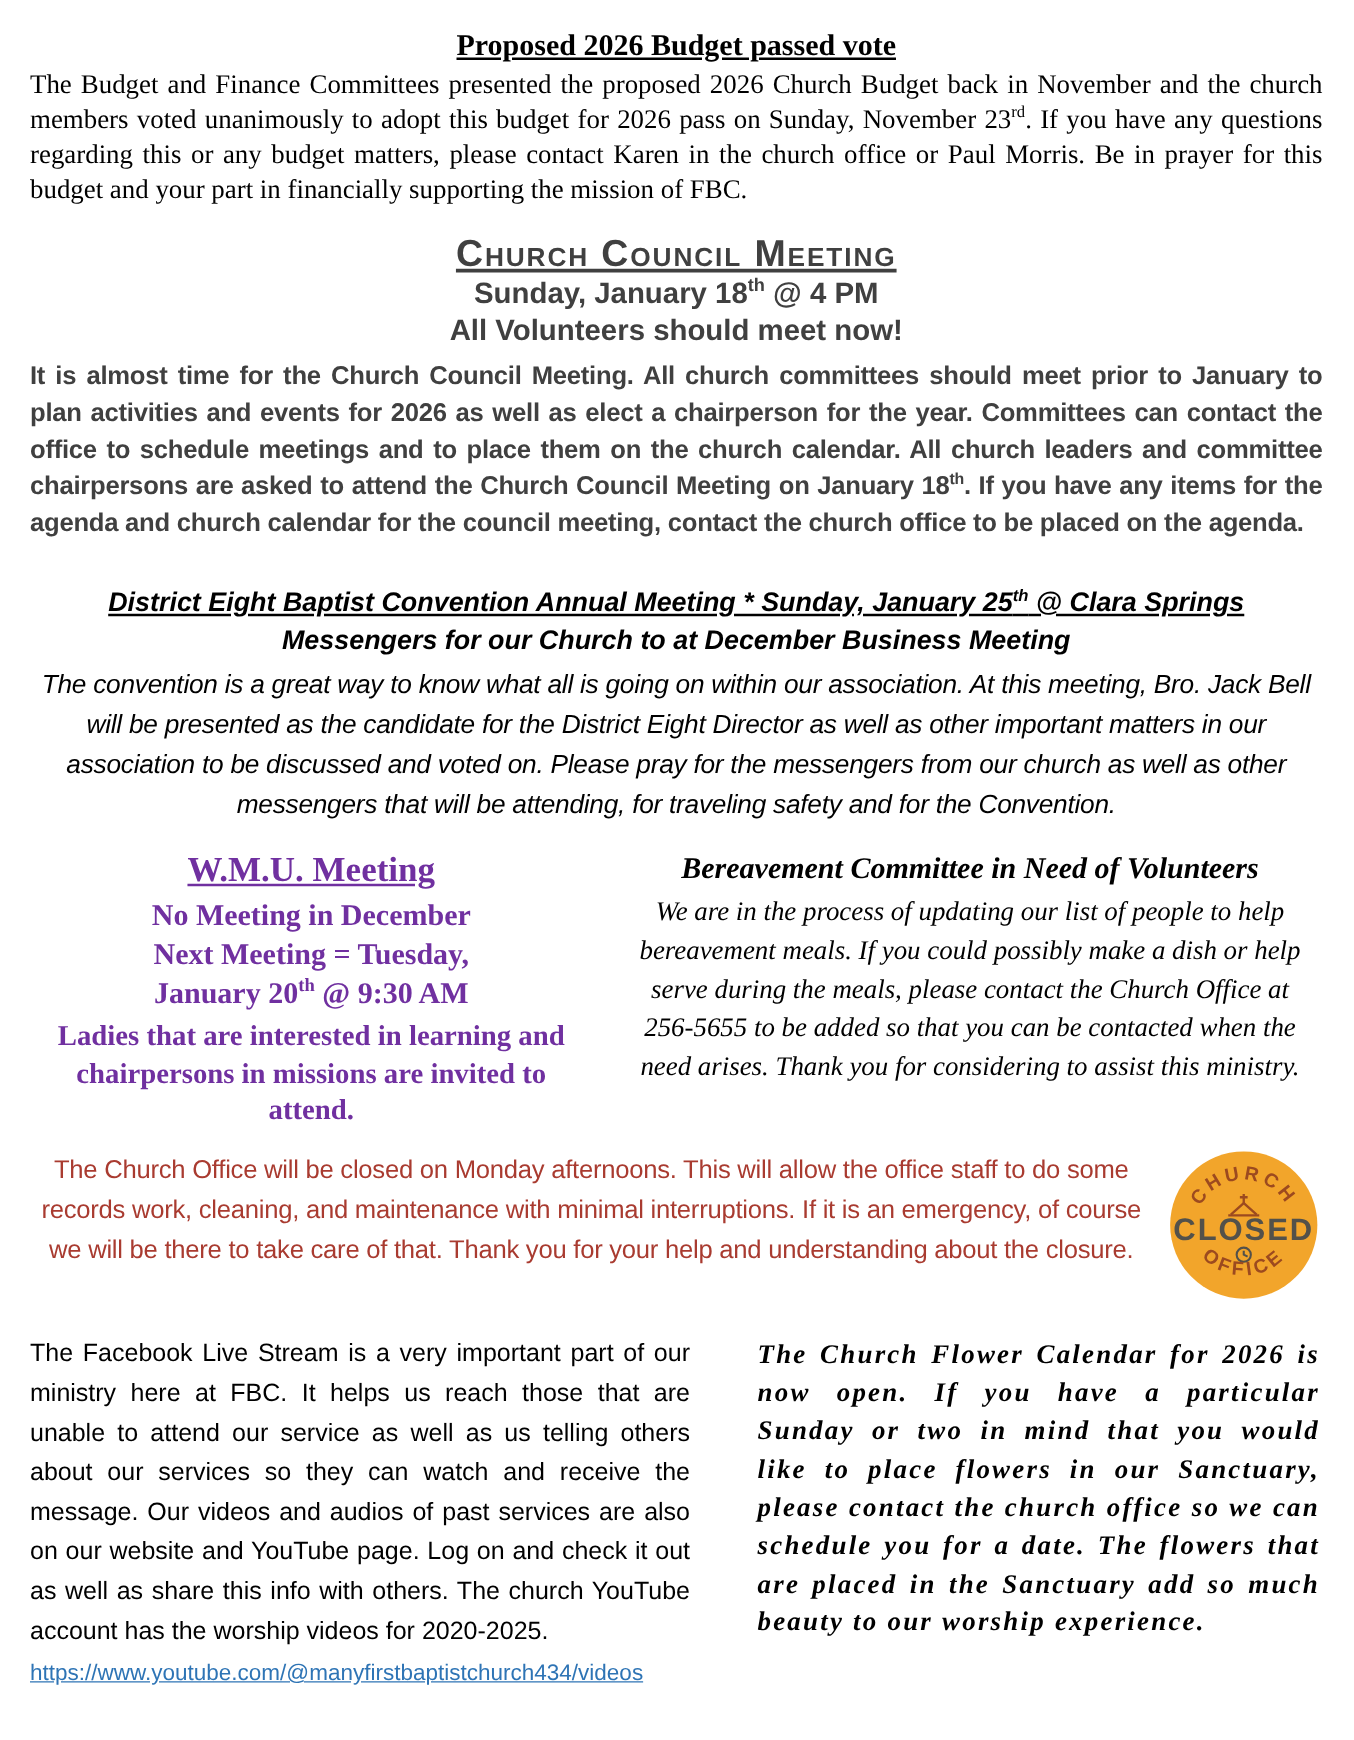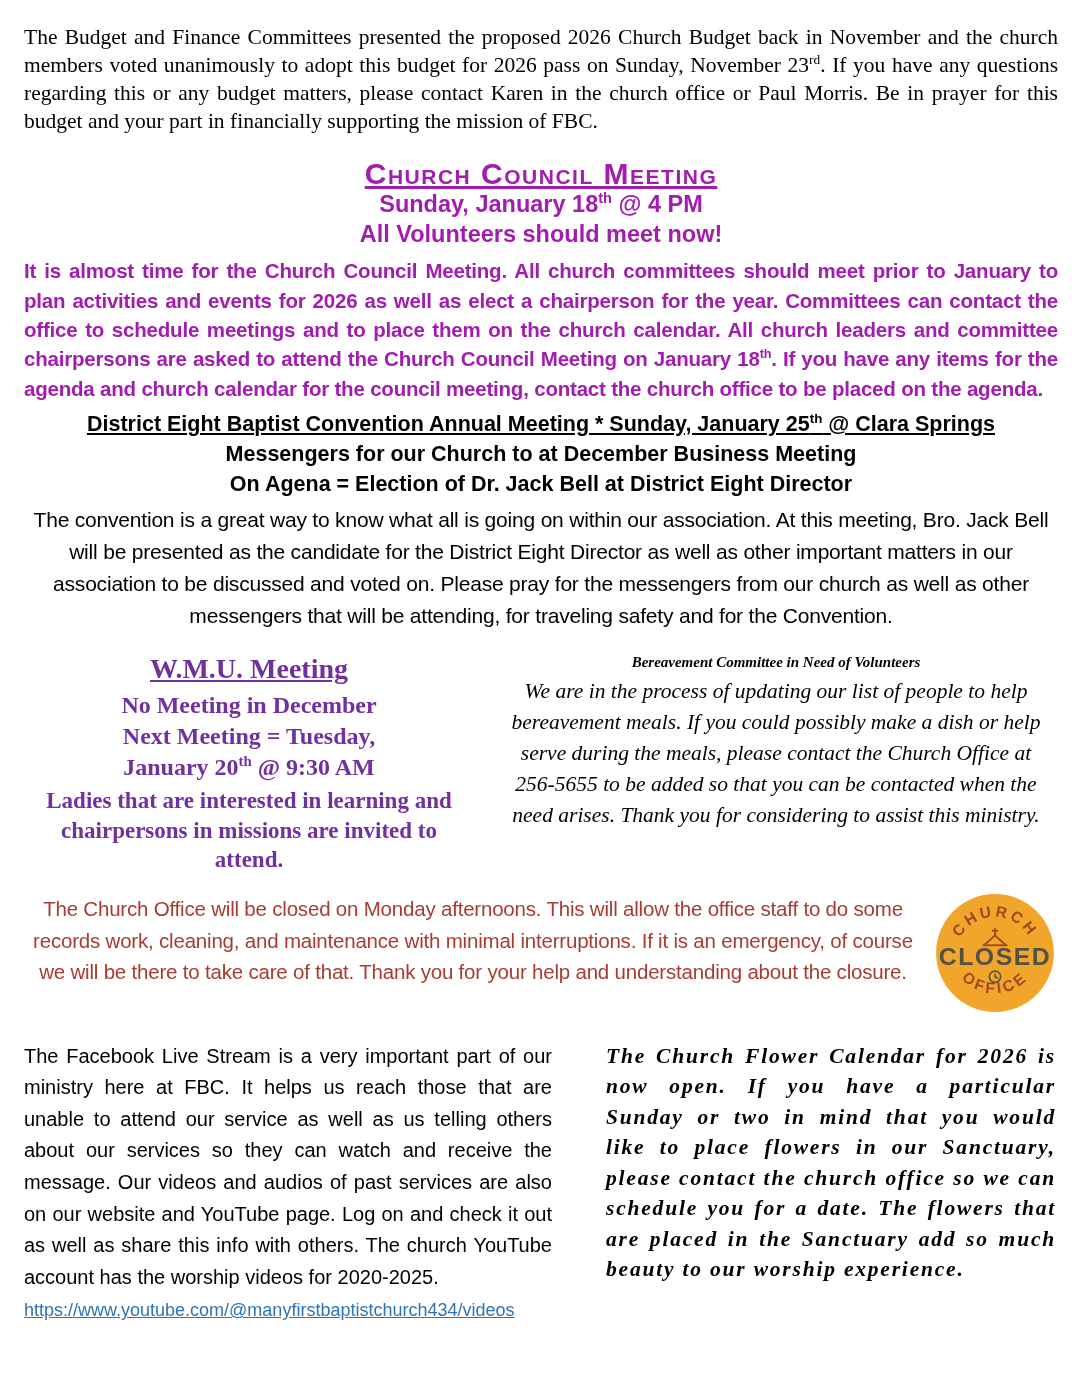--- a/index.html
+++ b/index.html
@@ -13,56 +13,56 @@
   
   .budget-title{
     text-align:center; font-size:24px; font-weight:bold;
     text-decoration:underline; margin-bottom:3px;
   }
   .budget-body{ font-size:21.5px; line-height:1.3; text-align:justify; }
 
   sup{ font-size:0.62em; vertical-align:super; line-height:0; }
 
   
-  .council{ margin-top:22px; text-align:center; color:#a21caf; }
+  .council{ margin-top:22px; text-align:center; color:#404040; }
   .council-heading{
     display:inline-block; font-family:"Liberation Sans", sans-serif;
     font-weight:bold; font-variant:small-caps; font-size:30px;
     letter-spacing:1.5px; text-decoration:underline; line-height:1.05;
   }
   .council-date,.council-sub{
     font-family:"Liberation Sans", sans-serif; font-weight:bold;
     font-size:23.5px; line-height:1.28;
   }
   .council-body{
     margin-top:7px; text-align:justify;
     font-family:"Liberation Sans", sans-serif; font-weight:bold;
     font-size:20.5px; line-height:1.43; letter-spacing:-0.2px;
   }
 
   
-  .district{ margin-top:6px; text-align:center; }
+  .district{ margin-top:34px; text-align:center;font-style:italic; }
   .district-h{
     font-family:"Liberation Sans", sans-serif; font-weight:bold;
     font-size:21.5px; line-height:1.4; color:#000;
   }
   .district-h .u{ text-decoration:underline; }
   .district-body{
     margin-top:5px; font-family:"Liberation Sans", sans-serif;
     font-size:21px; line-height:1.52; letter-spacing:-0.2px; color:#000000;
   }
 
   
   .mid-cols{ display:flex; margin-top:22px; }
   .wmu{ width:450px; text-align:center; color:#7030A0; font-weight:bold; }
   .wmu-title{ display:inline-block; font-size:28px; text-decoration:underline; margin-bottom:5px; line-height:1.1; }
   .wmu-line{ font-size:24px; line-height:1.3; }
   .wmu-note{ font-size:23px; line-height:1.28; margin-top:3px; }
   .bereavement{ flex:1; padding-left:26px; padding-right:6px; text-align:center; }
-  .ber-title{ font-style:italic; font-weight:bold; font-size:15px; margin-bottom:5px; }
+  .ber-title{ font-style:italic; font-weight:bold; font-size:24px; margin-bottom:5px; }
   .ber-body{ font-style:italic; font-size:21.5px; line-height:1.44; }
 
   
   .closure-row{ display:flex; margin-top:16px; align-items:flex-start; }
   .closure-body{
     flex:1; text-align:center; color:#A93B30;
     font-family:"Liberation Sans", sans-serif; font-size:20.5px;
     line-height:1.56; letter-spacing:-0.2px; padding:2px 10px 0 0;
   }
   .badge-wrap{ width:126px; height:124px; flex:0 0 auto; }
@@ -97,34 +97,34 @@
     font-weight:bold; font-style:italic; font-size:21.5px;
     letter-spacing:1.8px; line-height:1.42; text-align:justify;
   }
 </style>
 </head>
 <body>
 
 <div class="page">
 
   <div>
+    <h1 class="budget-title">Proposed 2026 Budget passed vote</h1>
     <p class="budget-body"><span>The Budget and Finance Committees presented the proposed 2026 Church Budget back in November and the church members voted unanimously to adopt this budget for 2026 pass on Sunday, November 23</span><sup>rd</sup><span>.  If you have any questions regarding this or any budget matters, please contact Karen in the church office or Paul Morris.  Be in prayer for this budget and your part in financially supporting the mission of FBC.</span></p>
   </div>
 
   <div class="council">
     <div><span class="council-heading">Church Council Meeting</span></div>
     <div class="council-date"><span>Sunday, January 18</span><sup>th</sup><span> @ 4 PM</span></div>
     <div class="council-sub">All Volunteers should meet now!</div>
     <p class="council-body"><span>It is almost time for the Church Council Meeting.  All church committees should meet prior to January to plan activities and events for 2026 as well as elect a chairperson for the year.  Committees can contact the office to schedule meetings and to place them on the church calendar.  All church leaders and committee chairpersons are asked to attend the Church Council Meeting on January 18</span><sup>th</sup><span>.  If you have any items for the agenda and church calendar for the council meeting, contact the church office to be placed on the agenda.</span></p>
   </div>
 
   <div class="district">
     <div class="district-h"><span class="u"><span>District Eight Baptist Convention Annual Meeting * Sunday, January 25</span><sup>th</sup><span> @ Clara Springs</span></span></div>
     <div class="district-h">Messengers for our Church to at December Business Meeting</div>
-    <div class="district-h">On Agena = Election of Dr. Jack Bell at District Eight Director</div>
     <p class="district-body">The convention is a great way to know what all is going on within our association. At this meeting, Bro. Jack Bell will be presented as the candidate for the District Eight Director as well as other important matters in our association to be discussed and voted on.  Please pray for the messengers from our church as well as other messengers that will be attending, for traveling safety and for the Convention.</p>
   </div>
 
   <div class="mid-cols">
     <div class="wmu">
       <span class="wmu-title">W.M.U. Meeting</span>
       <div class="wmu-line">No Meeting in December</div>
       <div class="wmu-line">Next Meeting = Tuesday,</div>
       <div class="wmu-line"><span>January 20</span><sup>th</sup><span> @ 9:30 AM</span></div>
       <div class="wmu-note">Ladies that are interested in learning and chairpersons in missions are invited to attend.</div>

